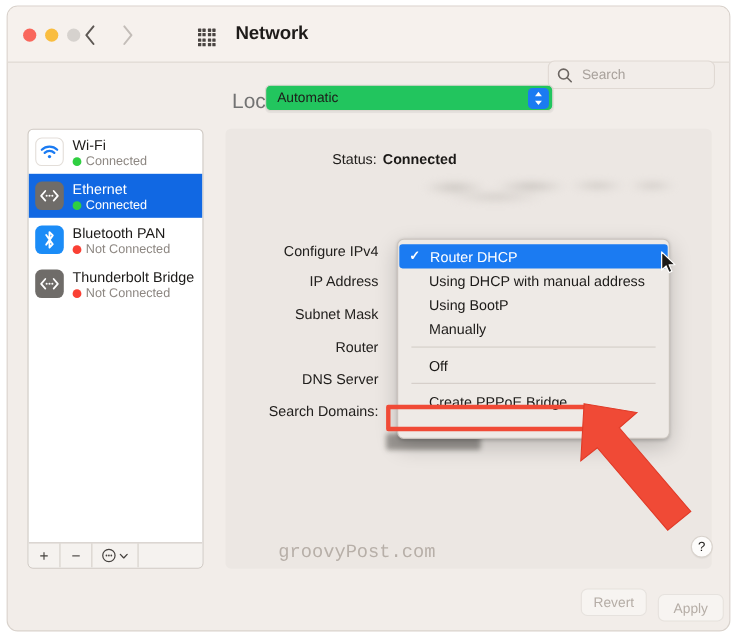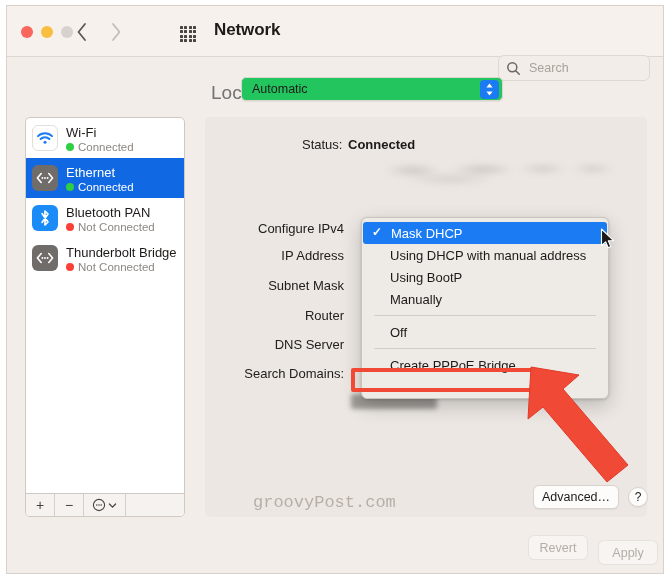--- a/index.html
+++ b/index.html
@@ -9,21 +9,21 @@
     font-family: "Liberation Sans", sans-serif;
     -webkit-font-smoothing: antialiased;
     overflow: hidden;
   }
 
   .window {
     position: absolute;
     left: 6px; top: 5px;
     width: 658px; height: 569px;
     background: #f2ede9;
-    border-radius: 0;
+    border-radius: 10px;
     border: 1px solid #d9d2cc;
     overflow: hidden;
   }
 
   
   .titlebar {
     position: absolute; left: 0; top: 0;
     width: 100%; height: 51px;
     background: #f6f1ed;
     border-bottom: 1px solid #ddd6d0;
@@ -430,21 +430,21 @@
   </div>
   <div class="labelcol" style="top:360px;">
     <div class="flabel">Search Domains:</div>
   </div>
 
   <div class="fieldblur" style="left:344px; top:388px; width:86px;"></div>
 
   <div class="menu">
     <div class="mi hl">
       <span class="check">✓</span>
-      <span>Mask DHCP</span>
+      <span>Router DHCP</span>
     </div>
     <div class="mi">
       <span>Using DHCP with manual address</span>
     </div>
     <div class="mi">
       <span>Using BootP</span>
     </div>
     <div class="mi">
       <span>Manually</span>
     </div>
@@ -465,18 +465,17 @@
     </svg>
   </div>
 
   <div class="cursor">
     <svg width="16" height="22" viewBox="0 0 16 22">
       <path d="M1.5 1 L1.5 17.5 L5.6 13.8 L8.2 19.8 L10.8 18.6 L8.3 12.8 L13.6 12.6 Z" fill="#1c1a18" stroke="#ffffff" stroke-width="1.1" stroke-linejoin="round"></path>
     </svg>
   </div>
 
   <div class="watermark">groovyPost.com</div>
-  <div class="btn btn-advanced">Advanced…</div>
   <div class="btn btn-help">?</div>
   <div class="btn-dim btn-revert">Revert</div>
   <div class="btn-dim btn-apply">Apply</div>
 
 </div>
 
 </body></html>

